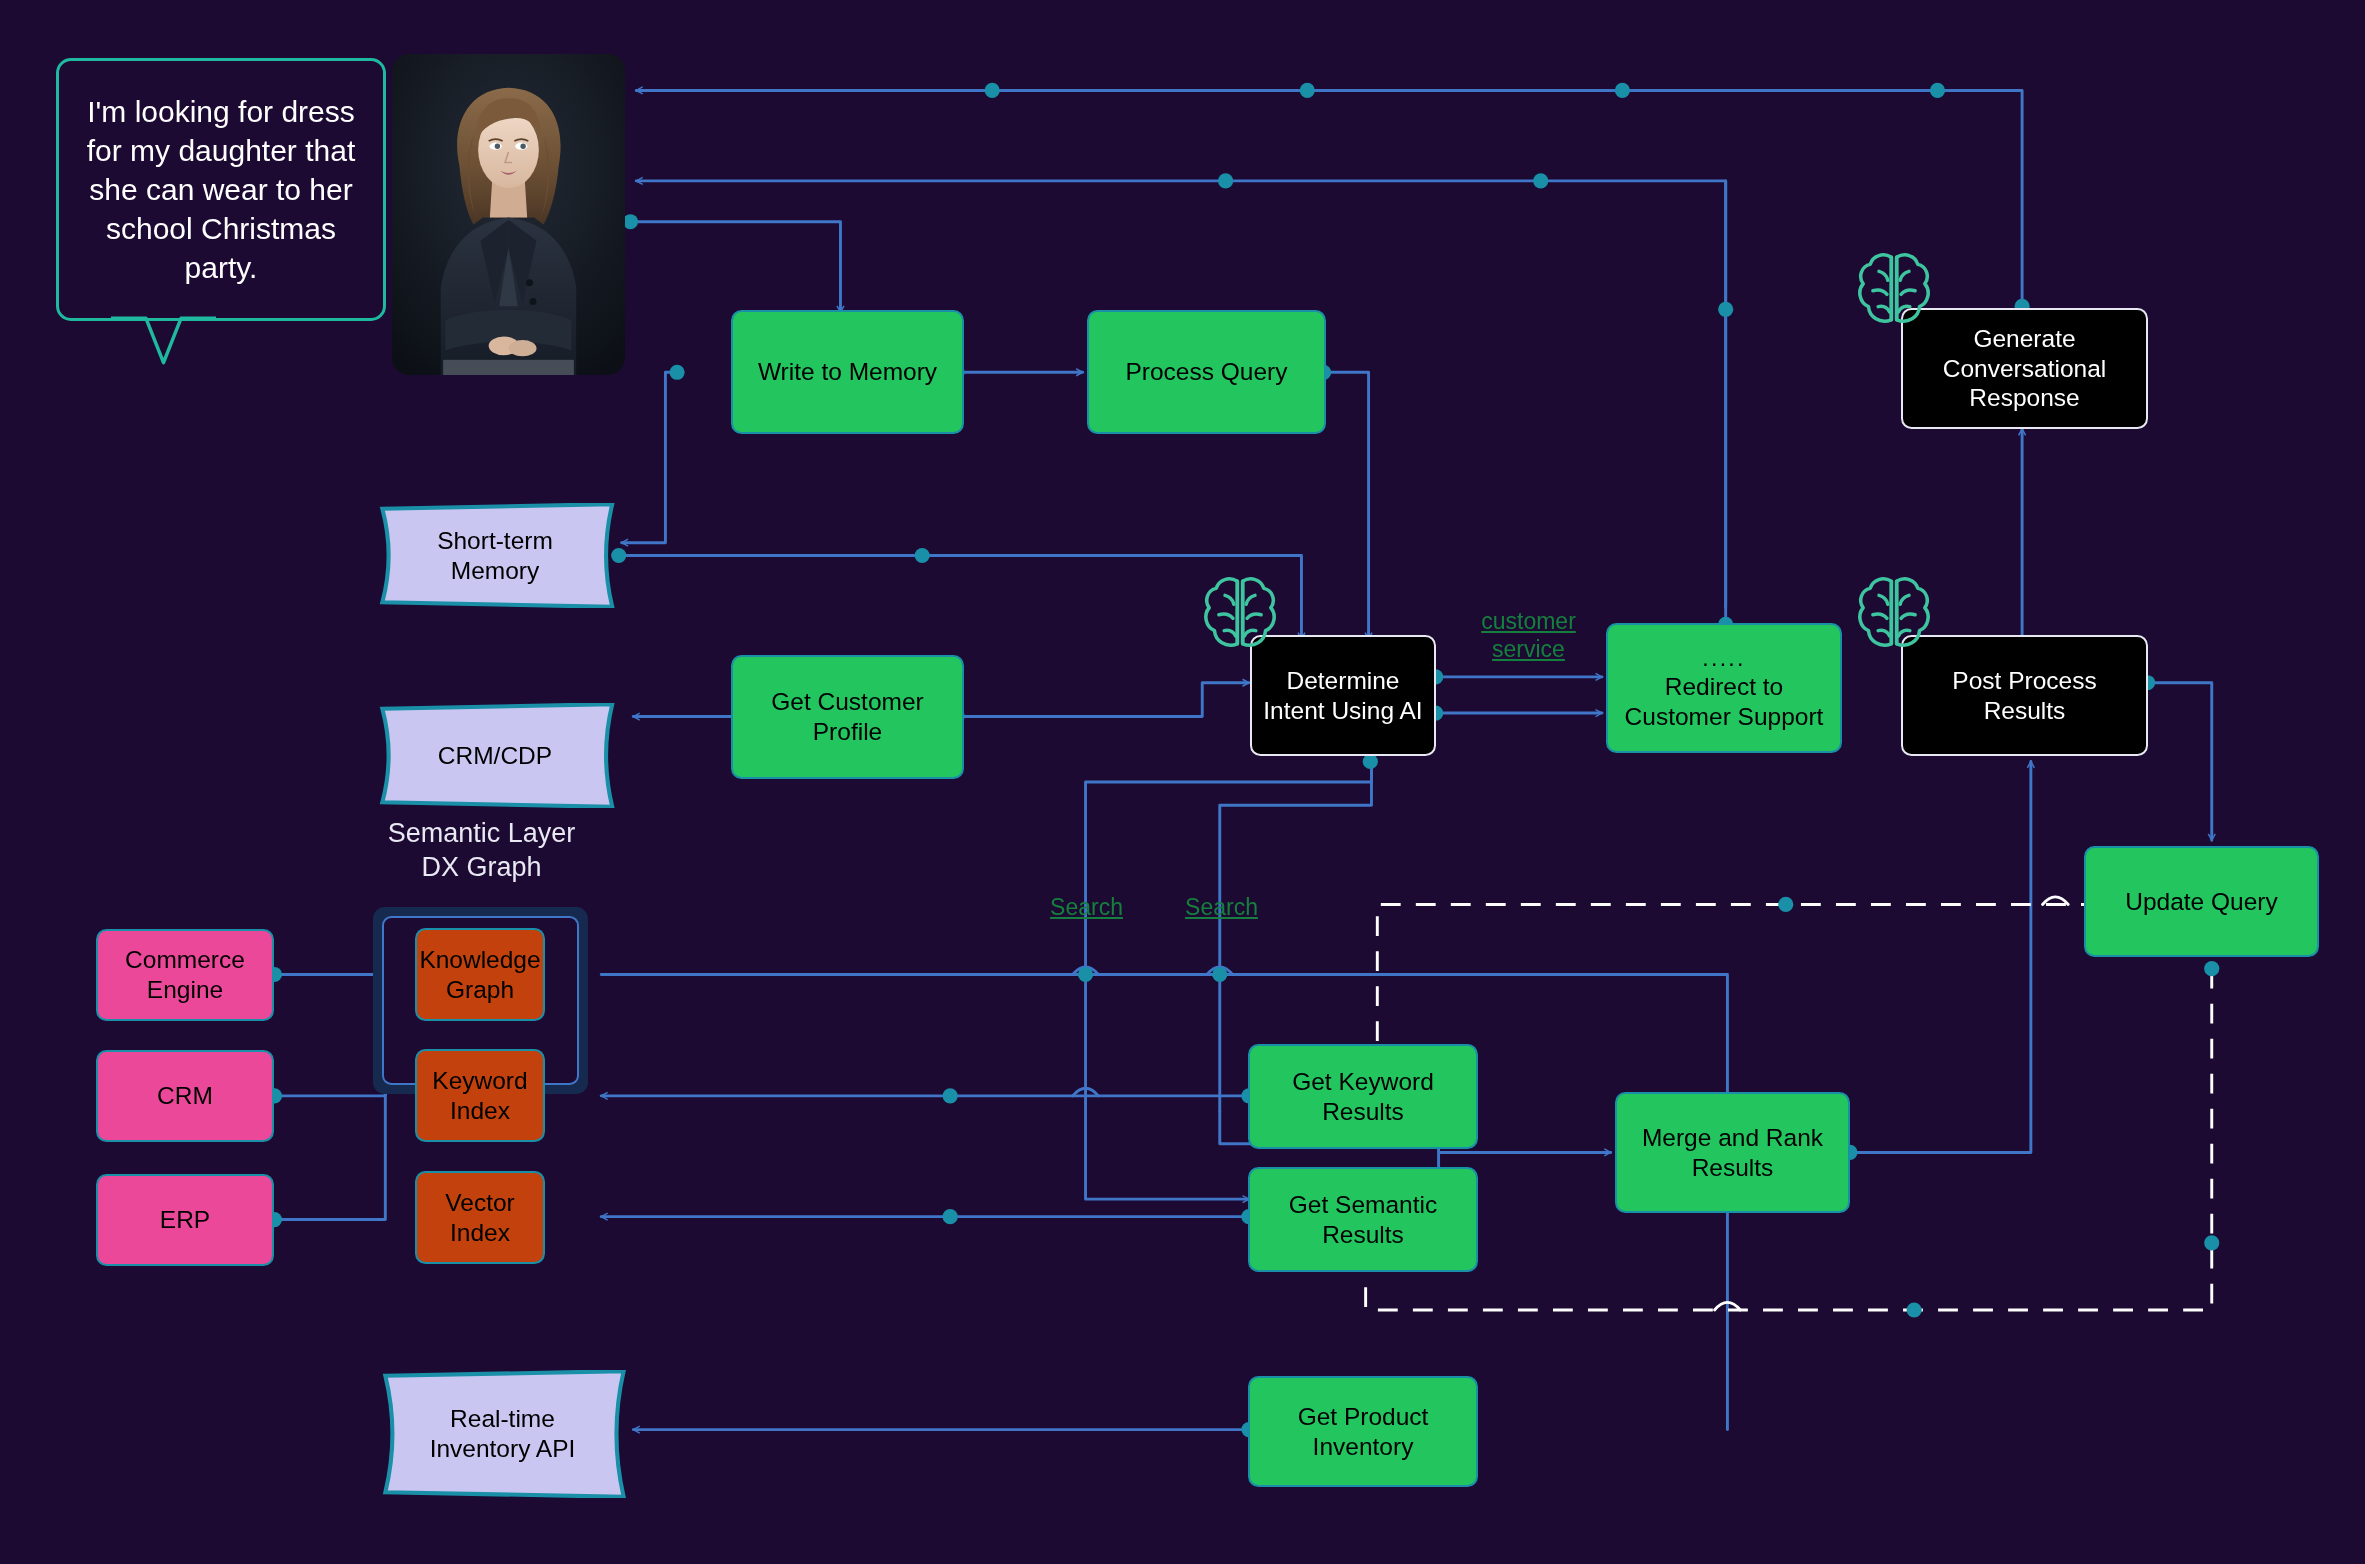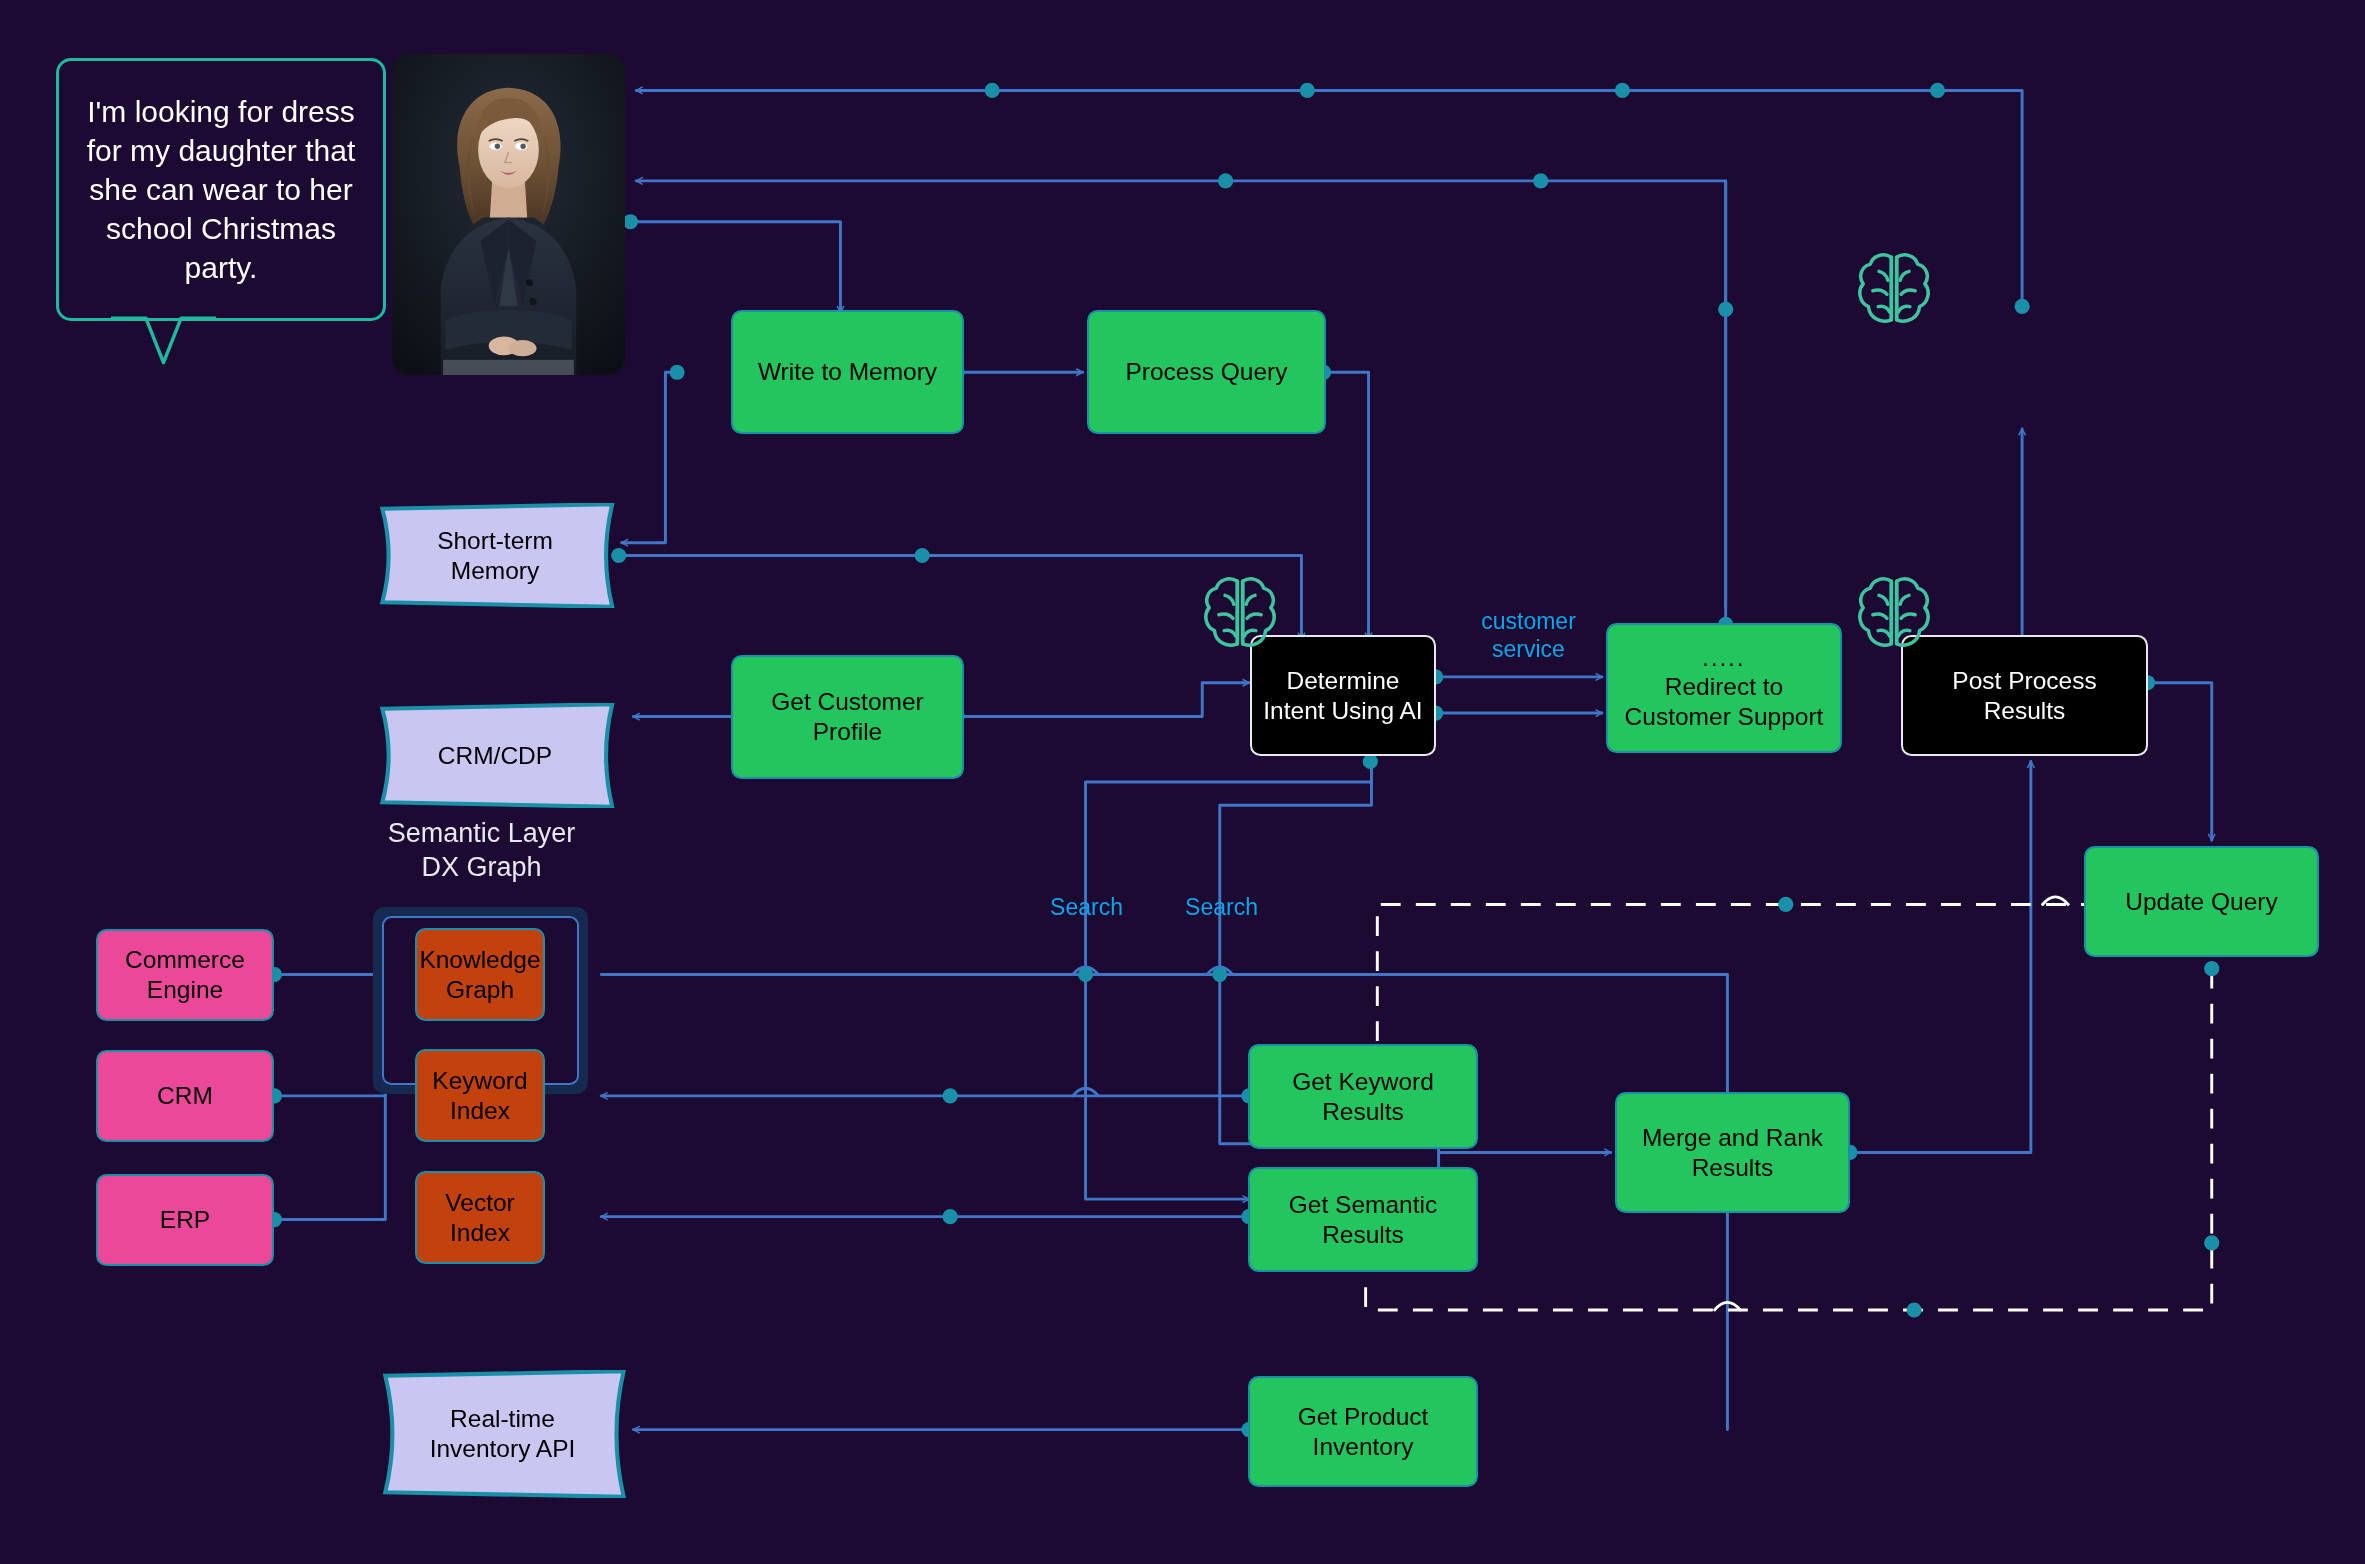--- a/index.html
+++ b/index.html
@@ -137,26 +137,27 @@
   .brain {
     position: absolute;
     width: 88px; height: 88px;
     z-index: 7;
   }
   .brain svg { width:100%; height:100%; display:block; }
 
   
   .elabel {
     position: absolute;
-    color: #0ea5e9;
+    color: #15803d;
     font-size: 23px;
     line-height: 1.22;
     text-align: center;
     z-index: 6;
     white-space: nowrap;
+    text-decoration: underline;
   }
   .elabel.wrap { white-space: normal; }
   .dots { font-size: 23px; letter-spacing: 2.3px; color:#000; }
 </style>
 </head>
 <body>
 
 <div id="stage">
 
   <svg id="edges" viewBox="0 0 4054 2682" xmlns="http://www.w3.org/2000/svg">
@@ -479,20 +480,23 @@
     <svg viewBox="0 0 100 100" xmlns="http://www.w3.org/2000/svg" fill="none" stroke="#3ec5a0" stroke-width="4" stroke-linecap="round" stroke-linejoin="round">
       <path d="M47,14 C38,8 26,12 23,22 C13,24 9,36 15,44 C8,52 11,66 21,70 C22,82 34,90 47,85 Z"></path>
       <path d="M53,14 C62,8 74,12 77,22 C87,24 91,36 85,44 C92,52 89,66 79,70 C78,82 66,90 53,85 Z"></path>
       <path d="M47,14 L47,85 M53,14 L53,85"></path>
       <path d="M33,30 q8,2 10,10 M67,30 q-8,2 -10,10"></path>
       <path d="M26,52 q10,-3 16,4 M74,52 q-10,-3 -16,4"></path>
       <path d="M32,70 q9,-2 13,6 M68,70 q-9,-2 -13,6"></path>
     </svg>
   </div>
 
+  <div class="node n-ai" style="left:1901px; top:308px; width:247px; height:121px;">
+    <span>Generate Conversational Response</span>
+  </div>
   <div class="brain" style="left:1850px; top:245px;">
     <svg viewBox="0 0 100 100" xmlns="http://www.w3.org/2000/svg" fill="none" stroke="#3ec5a0" stroke-width="4" stroke-linecap="round" stroke-linejoin="round">
       <path d="M47,14 C38,8 26,12 23,22 C13,24 9,36 15,44 C8,52 11,66 21,70 C22,82 34,90 47,85 Z"></path>
       <path d="M53,14 C62,8 74,12 77,22 C87,24 91,36 85,44 C92,52 89,66 79,70 C78,82 66,90 53,85 Z"></path>
       <path d="M47,14 L47,85 M53,14 L53,85"></path>
       <path d="M33,30 q8,2 10,10 M67,30 q-8,2 -10,10"></path>
       <path d="M26,52 q10,-3 16,4 M74,52 q-10,-3 -16,4"></path>
       <path d="M32,70 q9,-2 13,6 M68,70 q-9,-2 -13,6"></path>
     </svg>
   </div>

